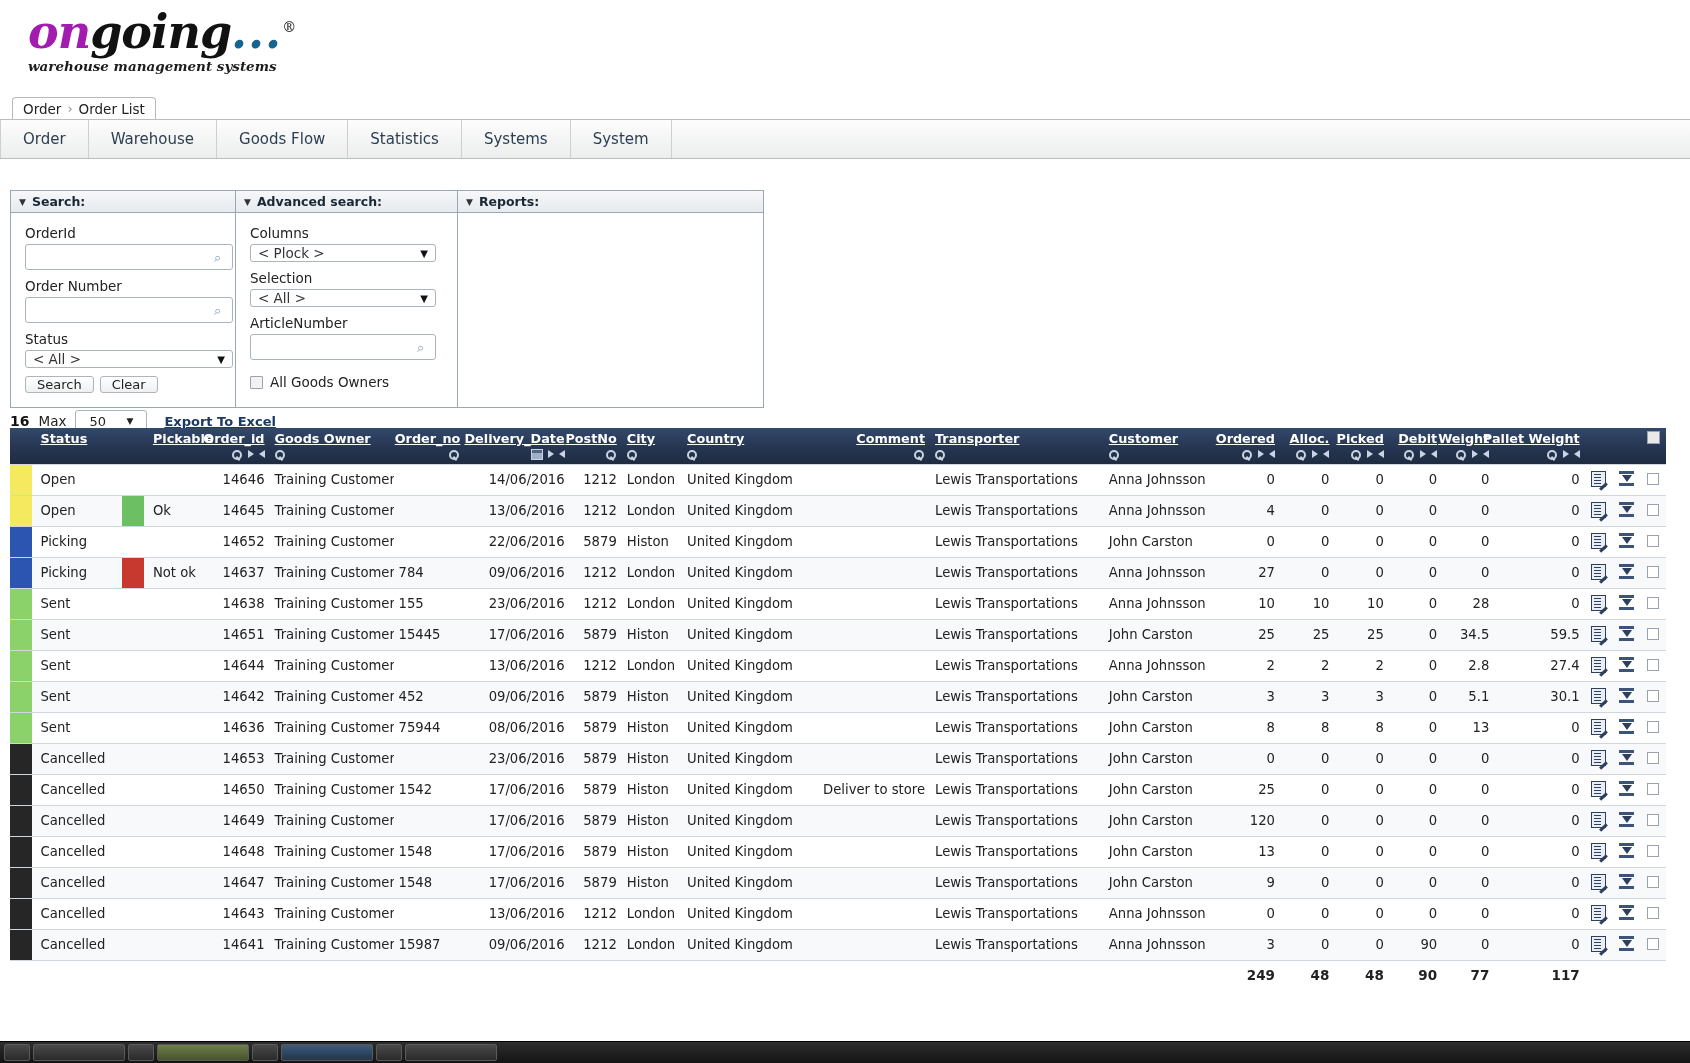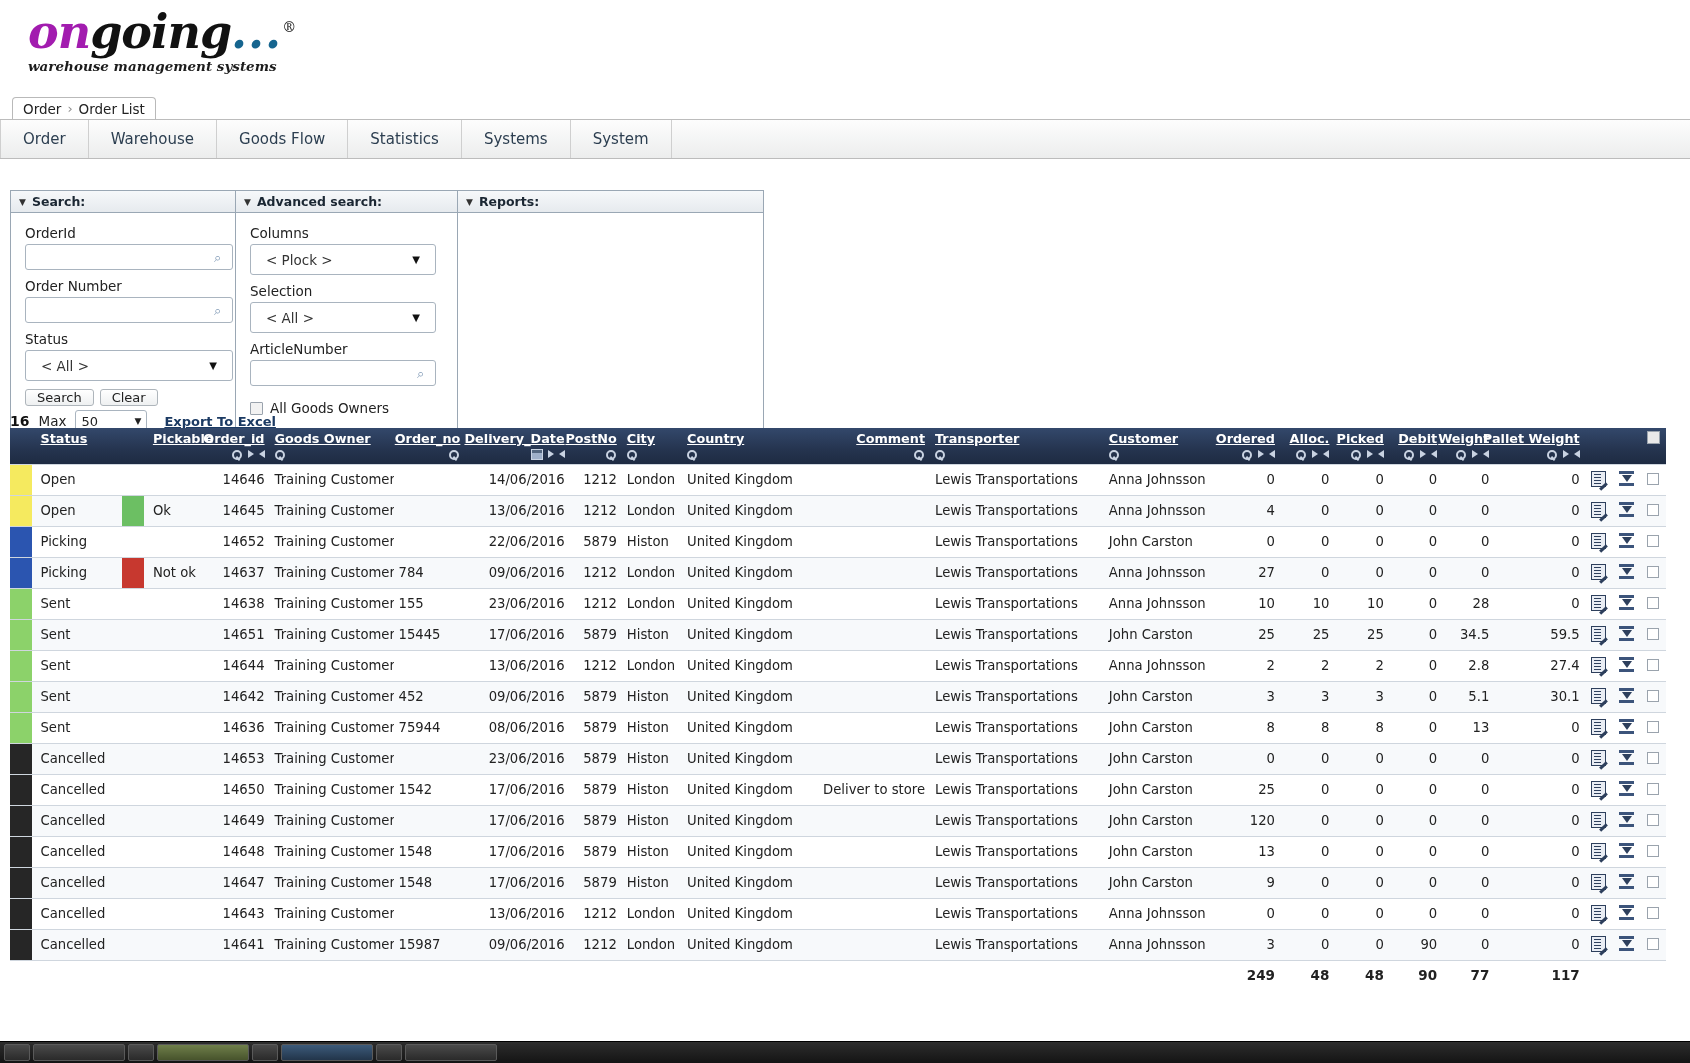--- a/index.html
+++ b/index.html
@@ -124,26 +124,26 @@
     padding: 0 24px 0 6px;
     font-family: inherit; font-size: 13px;
   }
   .mag {
     position: absolute; right: 5px; top: 5px;
     width: 13px; height: 14px;
     color: #7d97b4; font-size: 13px;
     pointer-events: none;
   }
   .selwrap {
-    width: 208px; height: 31px;
+    width: 208px; height: 18px;
     border: 1px solid #a9b4bf; border-radius: 3px;
     background: #fff;
     display: flex; align-items: center;
     justify-content: space-between;
-    padding: 0 15px;
+    padding: 0 7px;
     font-size: 13.5px; color: #333;
     margin-bottom: 8px;
     cursor: pointer;
   }
   .selwrap .arr { font-size: 10px; color: #111; }
   .btnrow { display: flex; gap: 6px; margin-top: 5px; }
   .pbtn {
     border: 1px solid #aeb5bb;
     background: linear-gradient(#ffffff, #eef0f1);
     border-radius: 3px;
@@ -201,21 +201,21 @@
     position: absolute; left: 10px; top: 410px;
     display: flex; align-items: center; gap: 9px;
     font-size: 13.5px;
   }
   .reccount { font-weight: bold; font-size: 14px; color: #111; }
   .maxsel {
     border: 1px solid #a9b4bf; border-radius: 3px;
     background: #fff;
     height: 22px; width: 72px;
     display: flex; align-items: center; justify-content: space-between;
-    padding: 0 5px; font-size: 13px; cursor: pointer;
+    padding: 0 13px; font-size: 13px; cursor: pointer;
   }
   .maxsel .arr { font-size: 9px; }
   .xlslink {
     color: #1b3a63; font-weight: bold; font-size: 13px;
     text-decoration: underline; cursor: pointer; margin-left: 8px;
   }
 
   
   .tablewrap {
     position: absolute; left: 10px; top: 428px;

